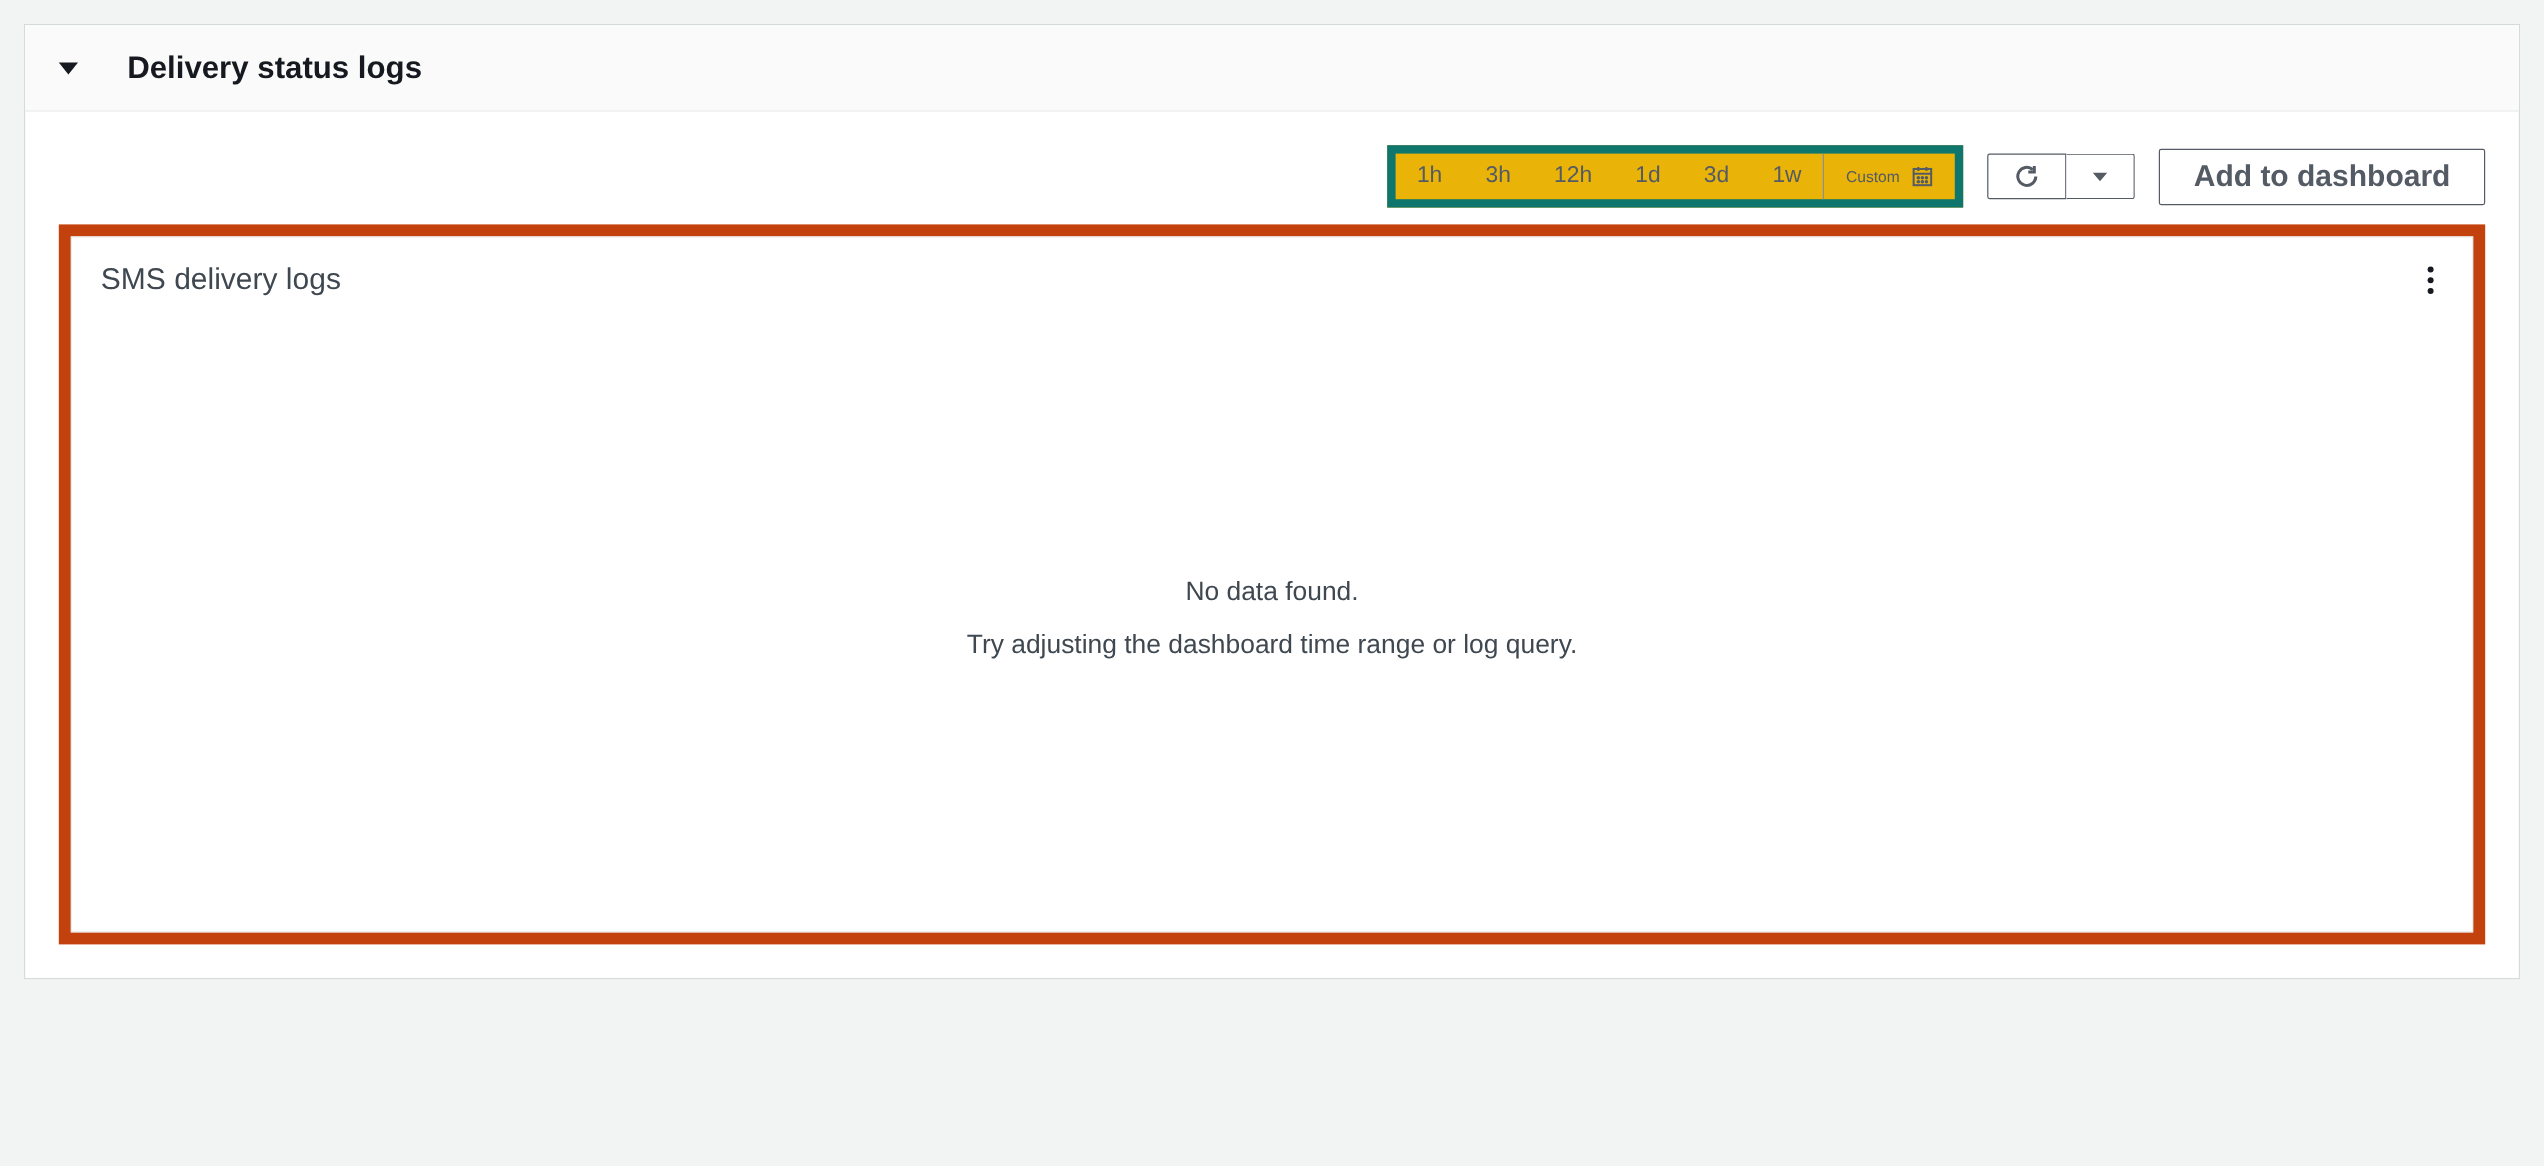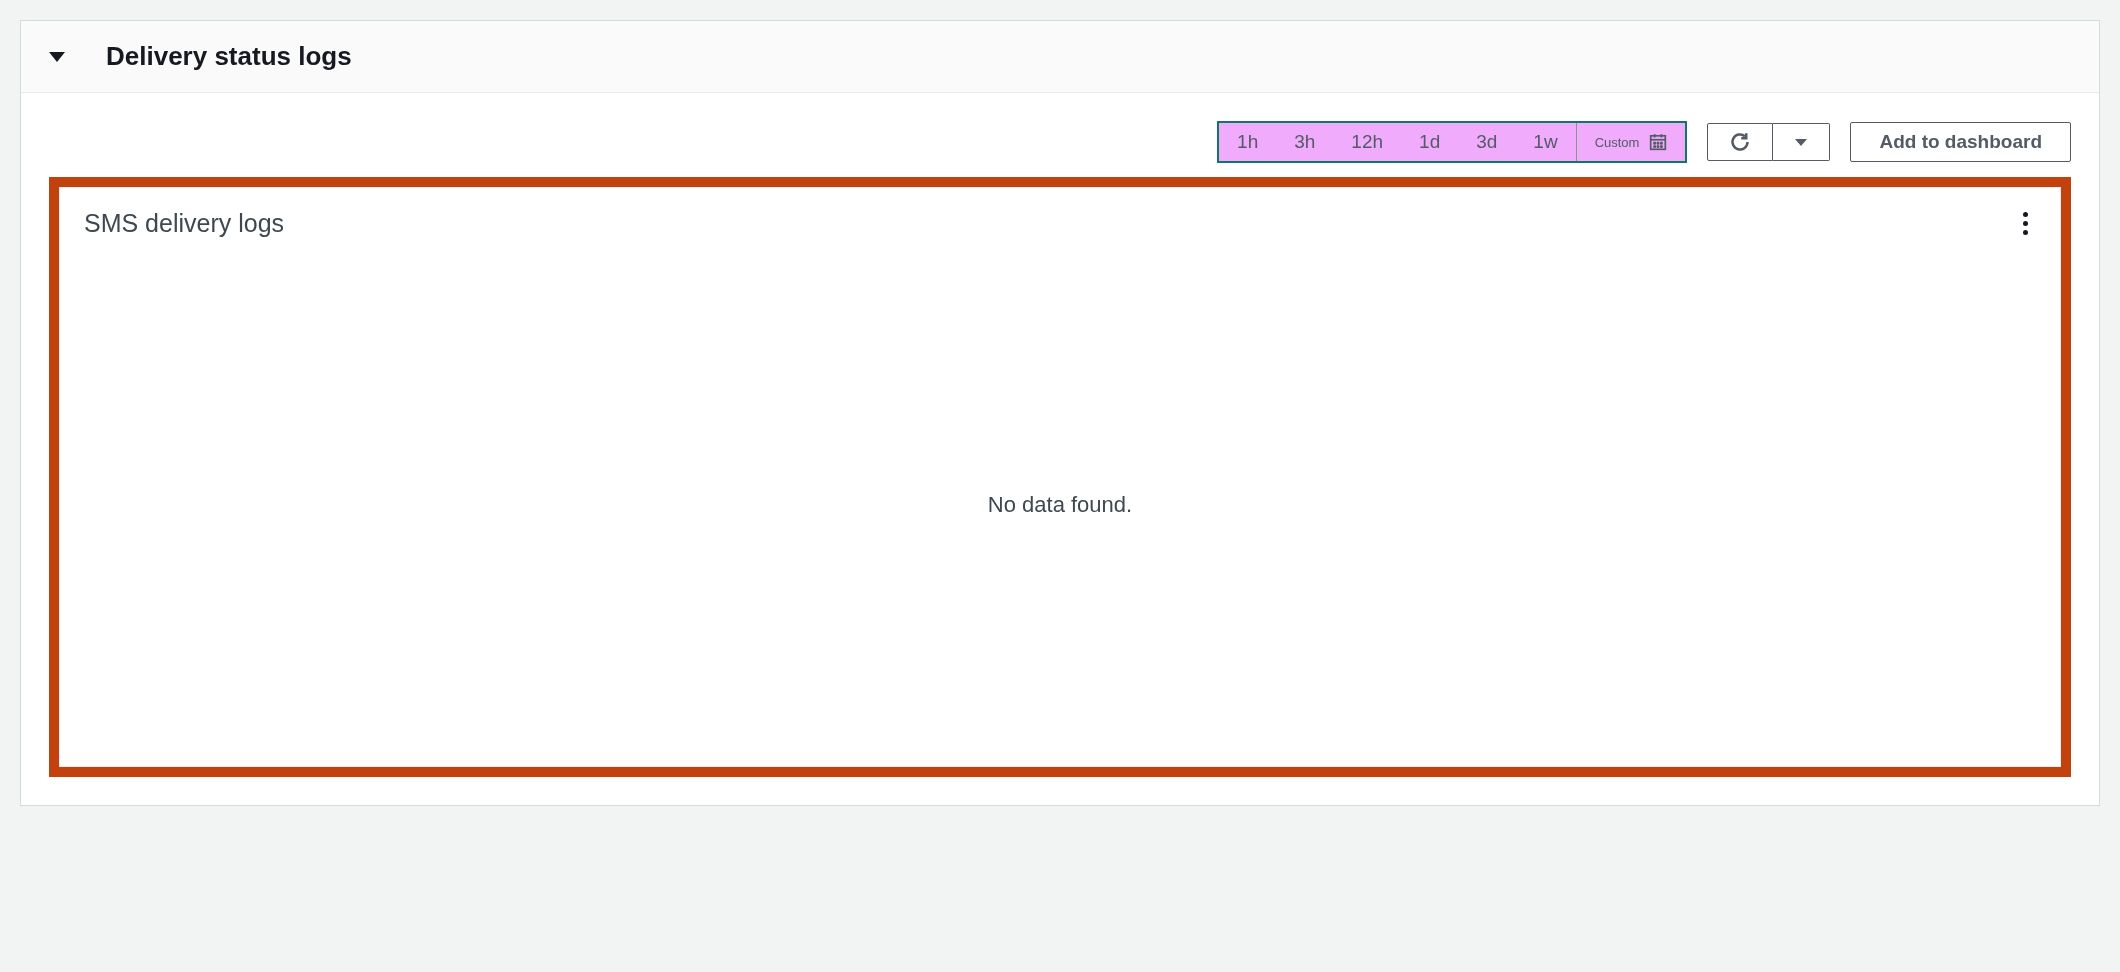--- a/index.html
+++ b/index.html
@@ -44,22 +44,22 @@
     }
     .controls-row {
       display: flex;
       justify-content: flex-end;
       align-items: center;
       gap: 20px;
       margin-bottom: 14px;
     }
     .time-selector {
       display: flex;
-      border: 2px solid #0f766e;
-      background: #f0abfc;
+      border: 7px solid #0f766e;
+      background: #eab308;
       align-items: stretch;
     }
     .time-option {
       padding: 8px 18px;
       font-size: 19px;
       color: #545b64;
       cursor: pointer;
       border: none;
       background: transparent;
       font-family: inherit;
@@ -81,21 +81,21 @@
       width: 18px;
       height: 18px;
     }
     .btn-group {
       display: flex;
     }
     .btn {
       background: #ffffff;
       border: 1px solid #545b64;
       padding: 8px 20px;
-      font-size: 19px;
+      font-size: 25px;
       font-weight: 700;
       color: #545b64;
       cursor: pointer;
       font-family: inherit;
       display: flex;
       align-items: center;
       justify-content: center;
     }
     .btn-icon {
       padding: 8px 22px;
@@ -234,18 +234,19 @@
         <div class="chart-header">
           <div class="chart-title">SMS delivery logs</div>
           <div class="kebab">
             <span class="kebab-dot"></span>
             <span class="kebab-dot"></span>
             <span class="kebab-dot"></span>
           </div>
         </div>
         <div class="chart-body">
           <div class="empty-msg">No data found.</div>
+          <div class="empty-msg">Try adjusting the dashboard time range or log query.</div>
         </div>
       </div>
     </div>
 
   </div>
 </div>
 
 </body></html>

